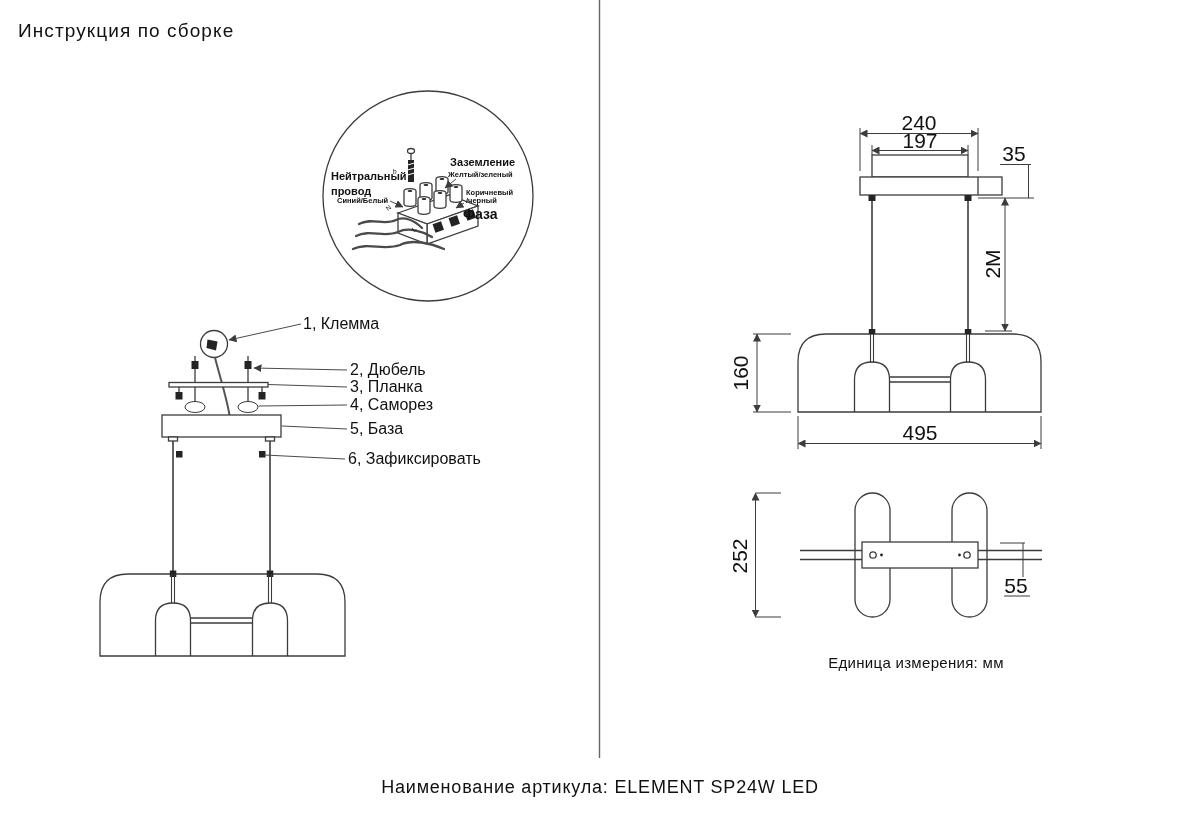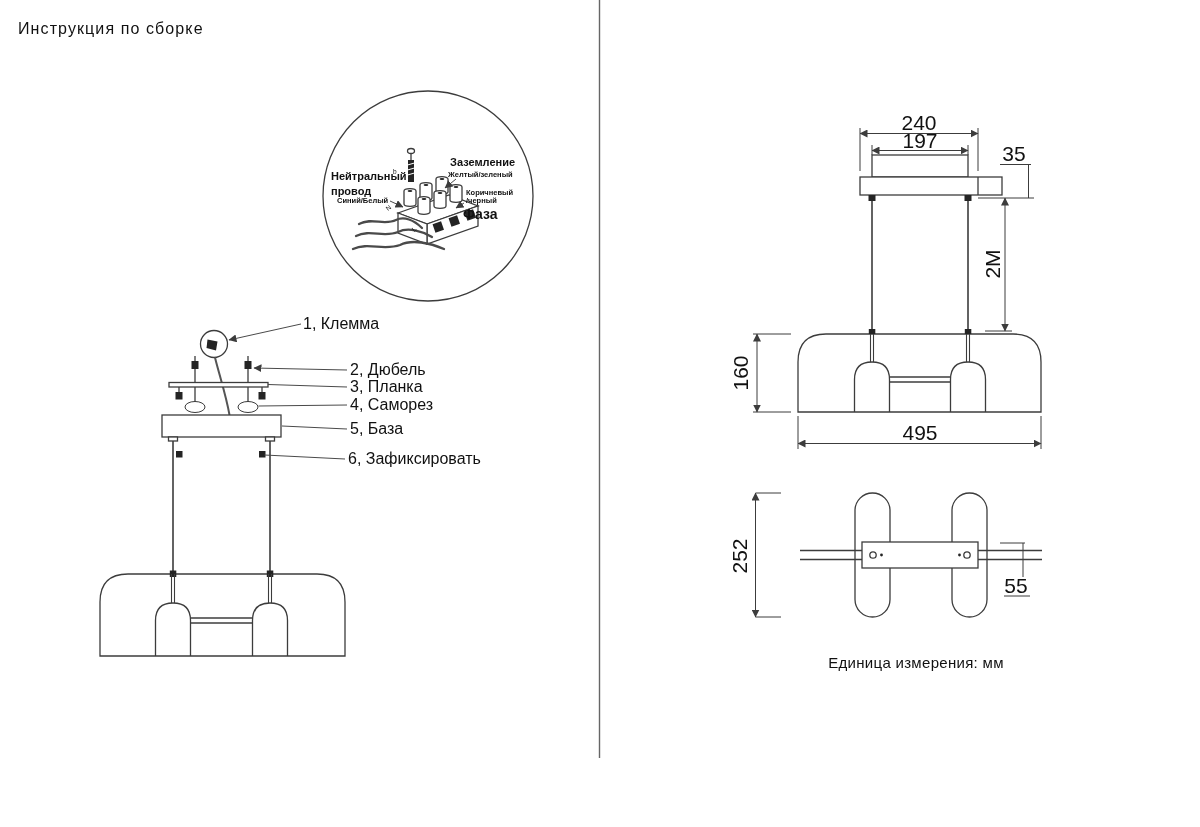--- a/index.html
+++ b/index.html
@@ -1,18 +1,18 @@
 <!DOCTYPE html>
 <html><head>
 <meta charset="utf-8">
 <style>
   html,body{margin:0;padding:0;background:#fff;}
   .sheet{position:relative;width:1200px;height:827px;background:#fff;
          font-family:"Liberation Sans",sans-serif;color:#111;overflow:hidden;}
-  .hdr{position:absolute;top:20px;font-size:16px;letter-spacing:1.1px;color:#111;white-space:nowrap;text-align:right;}
+  .hdr{position:absolute;top:20px;font-size:19px;letter-spacing:1.1px;color:#111;white-space:nowrap;text-align:right;}
   .hdr-left{left:18px;}
   .hdr-right{right:20px;}
   .footer{position:absolute;top:777px;left:0;width:100%;text-align:center;
           font-size:18px;letter-spacing:.8px;color:#111;}
   svg.draw{position:absolute;left:0;top:0;}
   svg text{font-family:"Liberation Sans",sans-serif;fill:#111;}
   .s {stroke:#3c3c3c;stroke-width:1.3;fill:none;}
   .sf{stroke:#3c3c3c;stroke-width:1.3;fill:#fff;}
   .sd{stroke:#3c3c3c;stroke-width:1;fill:none;}
   .ld{stroke:#4a4a4a;stroke-width:1;fill:none;}
@@ -241,13 +241,14 @@
 
       <line class="sd" x1="1000" y1="543" x2="1025" y2="543"></line>
       <line class="sd" x1="1023" y1="543" x2="1023" y2="577"></line>
       <text class="tDim" text-anchor="middle" x="1016" y="593">55</text>
       <line class="sd" x1="1004" y1="596" x2="1030" y2="596"></line>
 
       <text class="tUnit" text-anchor="middle" x="916" y="668">Единица измерения: мм</text>
     </g>
   </svg>
 
+  <div class="footer">Наименование артикула: ELEMENT SP24W LED</div>
 </div>
 
 </body></html>

